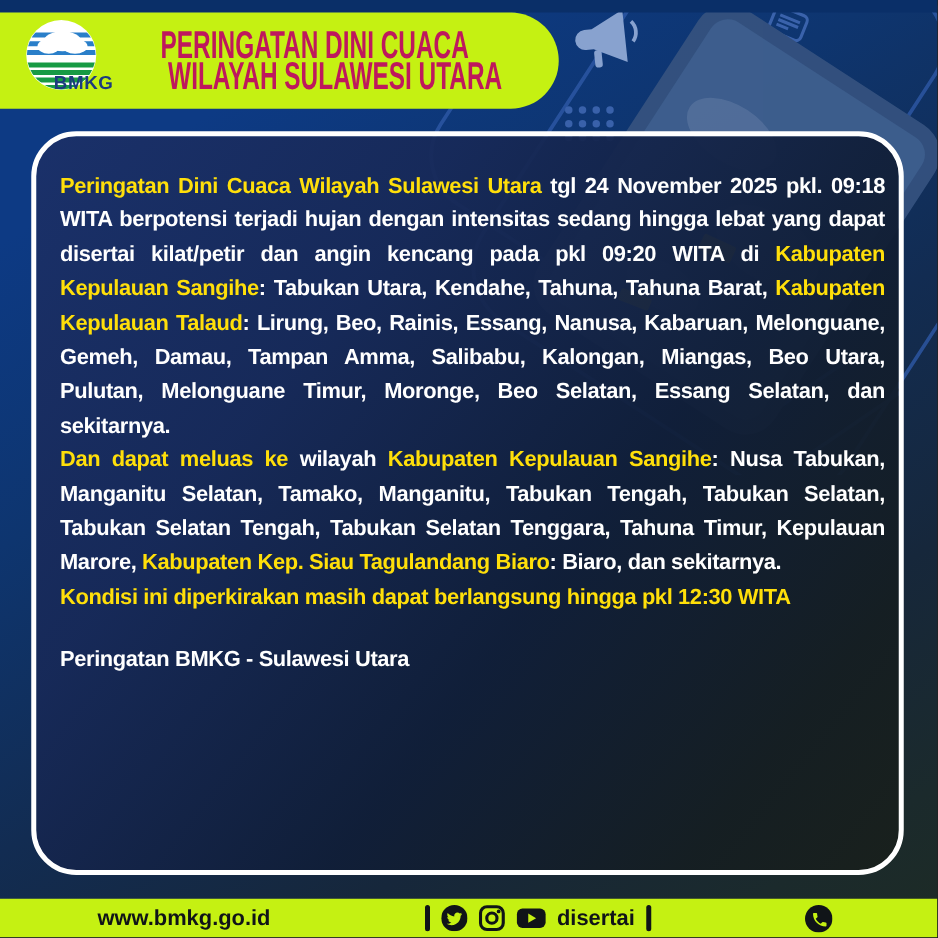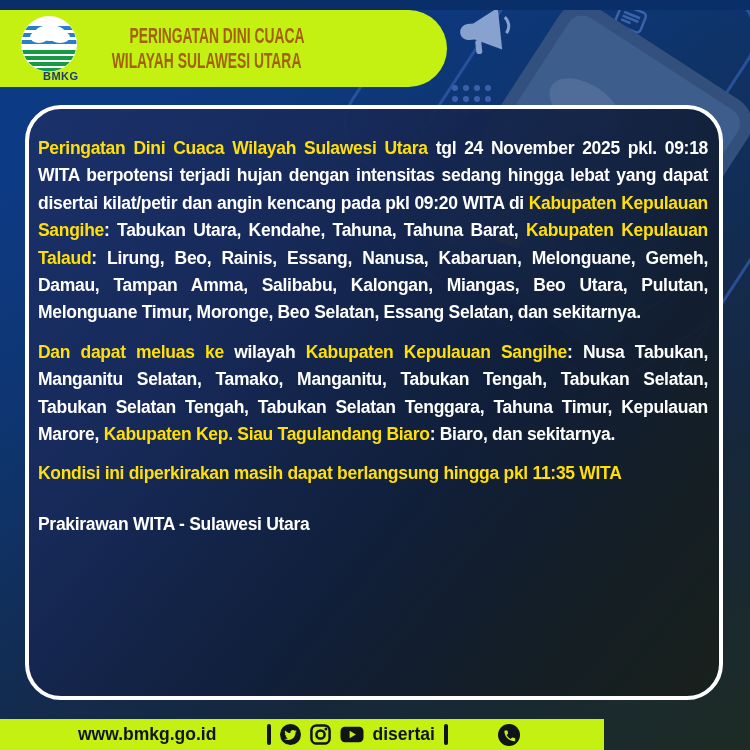--- a/index.html
+++ b/index.html
@@ -9,49 +9,49 @@
     background:linear-gradient(148deg,#0d3a84 0%,#0d3a84 16%,#0e356f 36%,#122c52 56%,#16273b 74%,#1b2a2c 90%,#1d2b25 100%);
   }
   .top-strip{position:absolute;left:0;top:0;width:750px;height:10px;background:#0a2f68;z-index:3;}
   
   .band{
     position:absolute;left:0;top:10px;width:447px;height:77px;
     background:#c5f112;border-radius:0 40px 40px 0;z-index:4;
   }
   .logo{position:absolute;left:19px;top:5px;}
   .logo-text{
-    position:absolute;left:12px;top:60px;font-size:11px;font-weight:800;
+    position:absolute;left:12px;top:48px;font-size:15px;font-weight:800;
     color:#1c3b7e;letter-spacing:.5px;padding-left:31px;
   }
   .titles{
     position:absolute;left:56px;top:13px;width:300px;text-align:right;
-    font-weight:700;color:#a16207;line-height:25px;font-size:22px;white-space:nowrap;
+    font-weight:700;color:#be185d;line-height:25px;font-size:31px;white-space:nowrap;
   }
   .titles .tline{display:inline-block;transform:scaleX(.63);transform-origin:50% 50%;}
   
   .illus{position:absolute;top:0;right:0;z-index:1;opacity:.95;}
   
   .card{
     position:absolute;left:25px;top:105px;width:698px;height:595px;box-sizing:border-box;
     border:4px solid #ffffff;border-radius:36px;z-index:5;
-    padding:26px 11px 0 9px;
+    padding:26px 11px 0 19px;
     background:linear-gradient(128deg,rgba(27,48,104,.93) 0%,rgba(23,41,88,.94) 30%,rgba(16,30,56,.95) 60%,rgba(21,30,34,.96) 85%,rgba(25,32,28,.96) 100%);
   }
   .para{
     margin:0;font-size:17.5px;font-weight:700;letter-spacing:-.3px;
     line-height:27.4px;color:#ffffff;text-align:justify;
   }
-  .para.mt-sm{margin-top:12px;}
+  .para.mt-sm{margin-top:0;}
   .para.mt-lg{margin-top:23px;}
   .para.left{text-align:left;}
   .yel{color:#ffdf0a;}
   .wht{color:#ffffff;}
   
   .footer{
-    position:absolute;left:0;top:719px;width:604px;height:31px;background:#c5f112;z-index:6;
+    position:absolute;left:0;top:719px;width:750px;height:31px;background:#c5f112;z-index:6;
     display:flex;align-items:center;justify-content:space-between;
     box-sizing:border-box;padding:0 84px 0 78px;
     font-size:17.5px;font-weight:700;color:#101418;
   }
   .fgroup{display:flex;align-items:center;gap:9px;}
   .sep{width:4px;height:21px;background:#101418;border-radius:2px;}
   .icon{display:inline-flex;align-items:center;}
 </style>
 </head>
 <body>
@@ -126,23 +126,23 @@
       <span class="tline">PERINGATAN DINI CUACA</span><br>
       <span class="tline">WILAYAH SULAWESI UTARA</span>
     </div>
   </div>
 
   <div class="card">
     <p class="para"><span class="yel">Peringatan Dini Cuaca Wilayah Sulawesi Utara</span><span class="wht"> tgl 24 November 2025 pkl. 09:18 WITA berpotensi terjadi hujan dengan intensitas sedang hingga lebat yang dapat disertai kilat/petir dan angin kencang pada pkl 09:20 WITA di </span><span class="yel">Kabupaten Kepulauan Sangihe</span><span class="wht">: Tabukan Utara, Kendahe, Tahuna, Tahuna Barat, </span><span class="yel">Kabupaten Kepulauan Talaud</span><span class="wht">: Lirung, Beo, Rainis, Essang, Nanusa, Kabaruan, Melonguane, Gemeh, Damau, Tampan Amma, Salibabu, Kalongan, Miangas, Beo Utara, Pulutan, Melonguane Timur, Moronge, Beo Selatan, Essang Selatan, dan sekitarnya.</span></p>
 
     <p class="para mt-sm"><span class="yel">Dan dapat meluas ke</span><span class="wht"> wilayah </span><span class="yel">Kabupaten Kepulauan Sangihe</span><span class="wht">: Nusa Tabukan, Manganitu Selatan, Tamako, Manganitu, Tabukan Tengah, Tabukan Selatan, Tabukan Selatan Tengah, Tabukan Selatan Tenggara, Tahuna Timur, Kepulauan Marore, </span><span class="yel">Kabupaten Kep. Siau Tagulandang Biaro</span><span class="wht">: Biaro, dan sekitarnya.</span></p>
 
-    <p class="para mt-sm left yel">Kondisi ini diperkirakan masih dapat berlangsung hingga pkl 11:35 WITA</p>
+    <p class="para mt-sm left yel">Kondisi ini diperkirakan masih dapat berlangsung hingga pkl 12:30 WITA</p>
 
-    <p class="para mt-lg left">Prakirawan WITA - Sulawesi Utara</p>
+    <p class="para mt-lg left">Peringatan BMKG - Sulawesi Utara</p>
   </div>
 
   <div class="footer">
     <span>www.bmkg.go.id</span>
 
     <div class="fgroup">
       <div class="sep"></div>
       <span class="icon">
         <svg width="21" height="21" viewBox="0 0 21 21">
           <circle cx="10.5" cy="10.5" r="10.5" fill="#101418"></circle>

